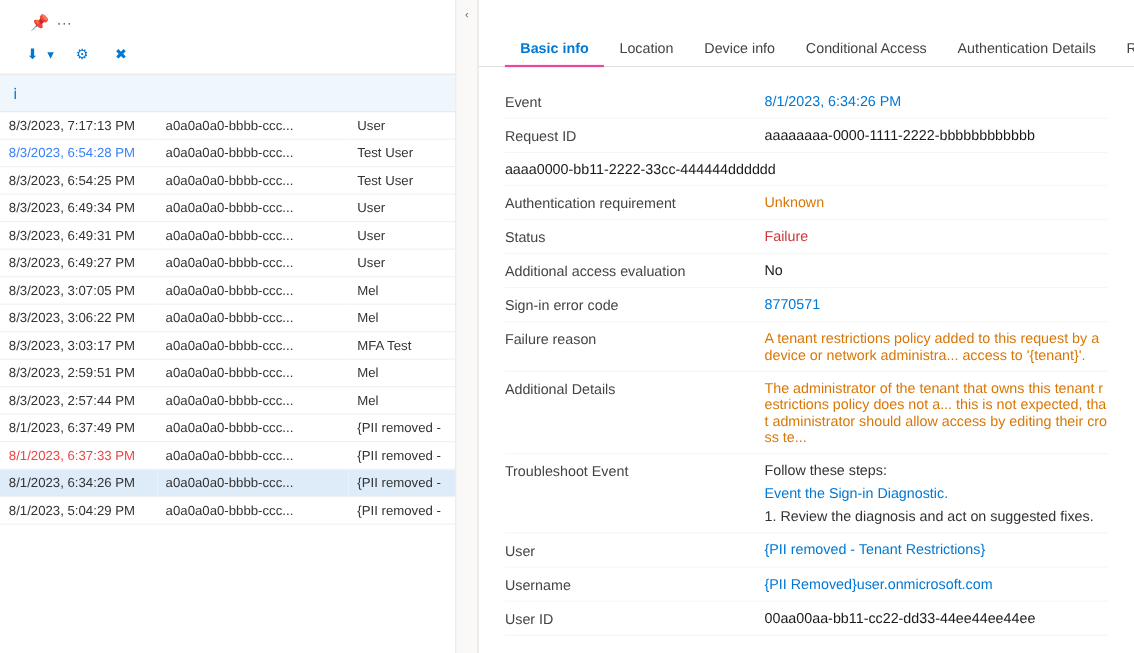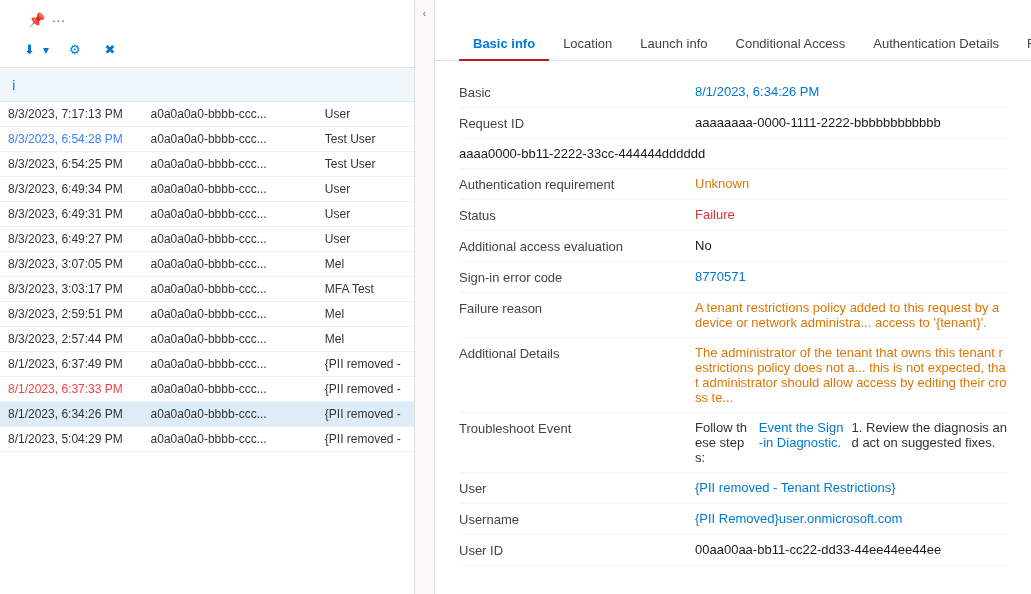--- a/index.html
+++ b/index.html
@@ -137,21 +137,21 @@
       padding: 8px 14px;
       cursor: pointer;
       font-size: 13px;
       color: #444;
       border-bottom: 2px solid transparent;
       margin-bottom: -1px;
       white-space: nowrap;
     }
     .tab.active {
       color: #0078d4;
-      border-bottom: 2px solid #b91c1c;
+      border-bottom: 2px solid #ec4899;
       font-weight: 600;
     }
 
     .detail-content {
       flex: 1;
       overflow-y: auto;
       padding: 16px 24px;
     }
 
     .detail-row {
@@ -173,20 +173,21 @@
       font-size: 13px;
       color: #1a1a1a;
       word-break: break-all;
     }
     .detail-value.blue { color: #0078d4; }
     .detail-value.red { color: #d13438; }
     .detail-value.orange { color: #d97706; }
 
     .troubleshoot-block {
       display: flex;
+      flex-direction: column;
       gap: 6px;
     }
     .troubleshoot-steps {
       color: #333;
       font-size: 13px;
     }
     .troubleshoot-link {
       color: #0078d4;
       cursor: pointer;
       text-decoration: none;
@@ -265,20 +266,25 @@
     <td style="color:#333; min-width:135px">8/3/2023, 6:49:27 PM</td>
     <td style="color:#333; min-width:165px">a0a0a0a0-bbbb-ccc...</td>
     <td style="color:#333">User</td>
   </tr>
           <tr>
     <td style="color:#333; min-width:135px">8/3/2023, 3:07:05 PM</td>
     <td style="color:#333; min-width:165px">a0a0a0a0-bbbb-ccc...</td>
     <td style="color:#333">Mel</td>
   </tr>
           <tr>
+    <td style="color:#333; min-width:135px">8/3/2023, 3:06:22 PM</td>
+    <td style="color:#333; min-width:165px">a0a0a0a0-bbbb-ccc...</td>
+    <td style="color:#333">Mel</td>
+  </tr>
+          <tr>
     <td style="color:#333; min-width:135px">8/3/2023, 3:03:17 PM</td>
     <td style="color:#333; min-width:165px">a0a0a0a0-bbbb-ccc...</td>
     <td style="color:#333">MFA Test</td>
   </tr>
           <tr>
     <td style="color:#333; min-width:135px">8/3/2023, 2:59:51 PM</td>
     <td style="color:#333; min-width:165px">a0a0a0a0-bbbb-ccc...</td>
     <td style="color:#333">Mel</td>
   </tr>
           <tr>
@@ -316,29 +322,29 @@
 </div>
 
 <div class="right-panel">
   <div class="detail-header">
     <div class="detail-title"></div>
   </div>
 
   <div class="tabs" id="tabs-container">
       <div class="tab active">Basic info</div>
       <div class="tab">Location</div>
-      <div class="tab">Launch info</div>
+      <div class="tab">Device info</div>
       <div class="tab">Conditional Access</div>
       <div class="tab">Authentication Details</div>
       <div class="tab">Report-only</div>
     </div>
 
   <div class="detail-content" id="detail-fields">
       <div class="detail-row">
-        <div class="detail-label">Basic</div>
+        <div class="detail-label">Event</div>
         <div class="detail-value blue">8/1/2023, 6:34:26 PM</div>
       </div>
       <div class="detail-row">
         <div class="detail-label">Request ID</div>
         <div class="detail-value">aaaaaaaa-0000-1111-2222-bbbbbbbbbbbb</div>
       </div>
       <div class="detail-row">
         <div class="detail-value">aaaa0000-bb11-2222-33cc-444444dddddd</div>
       </div>
       <div class="detail-row">

